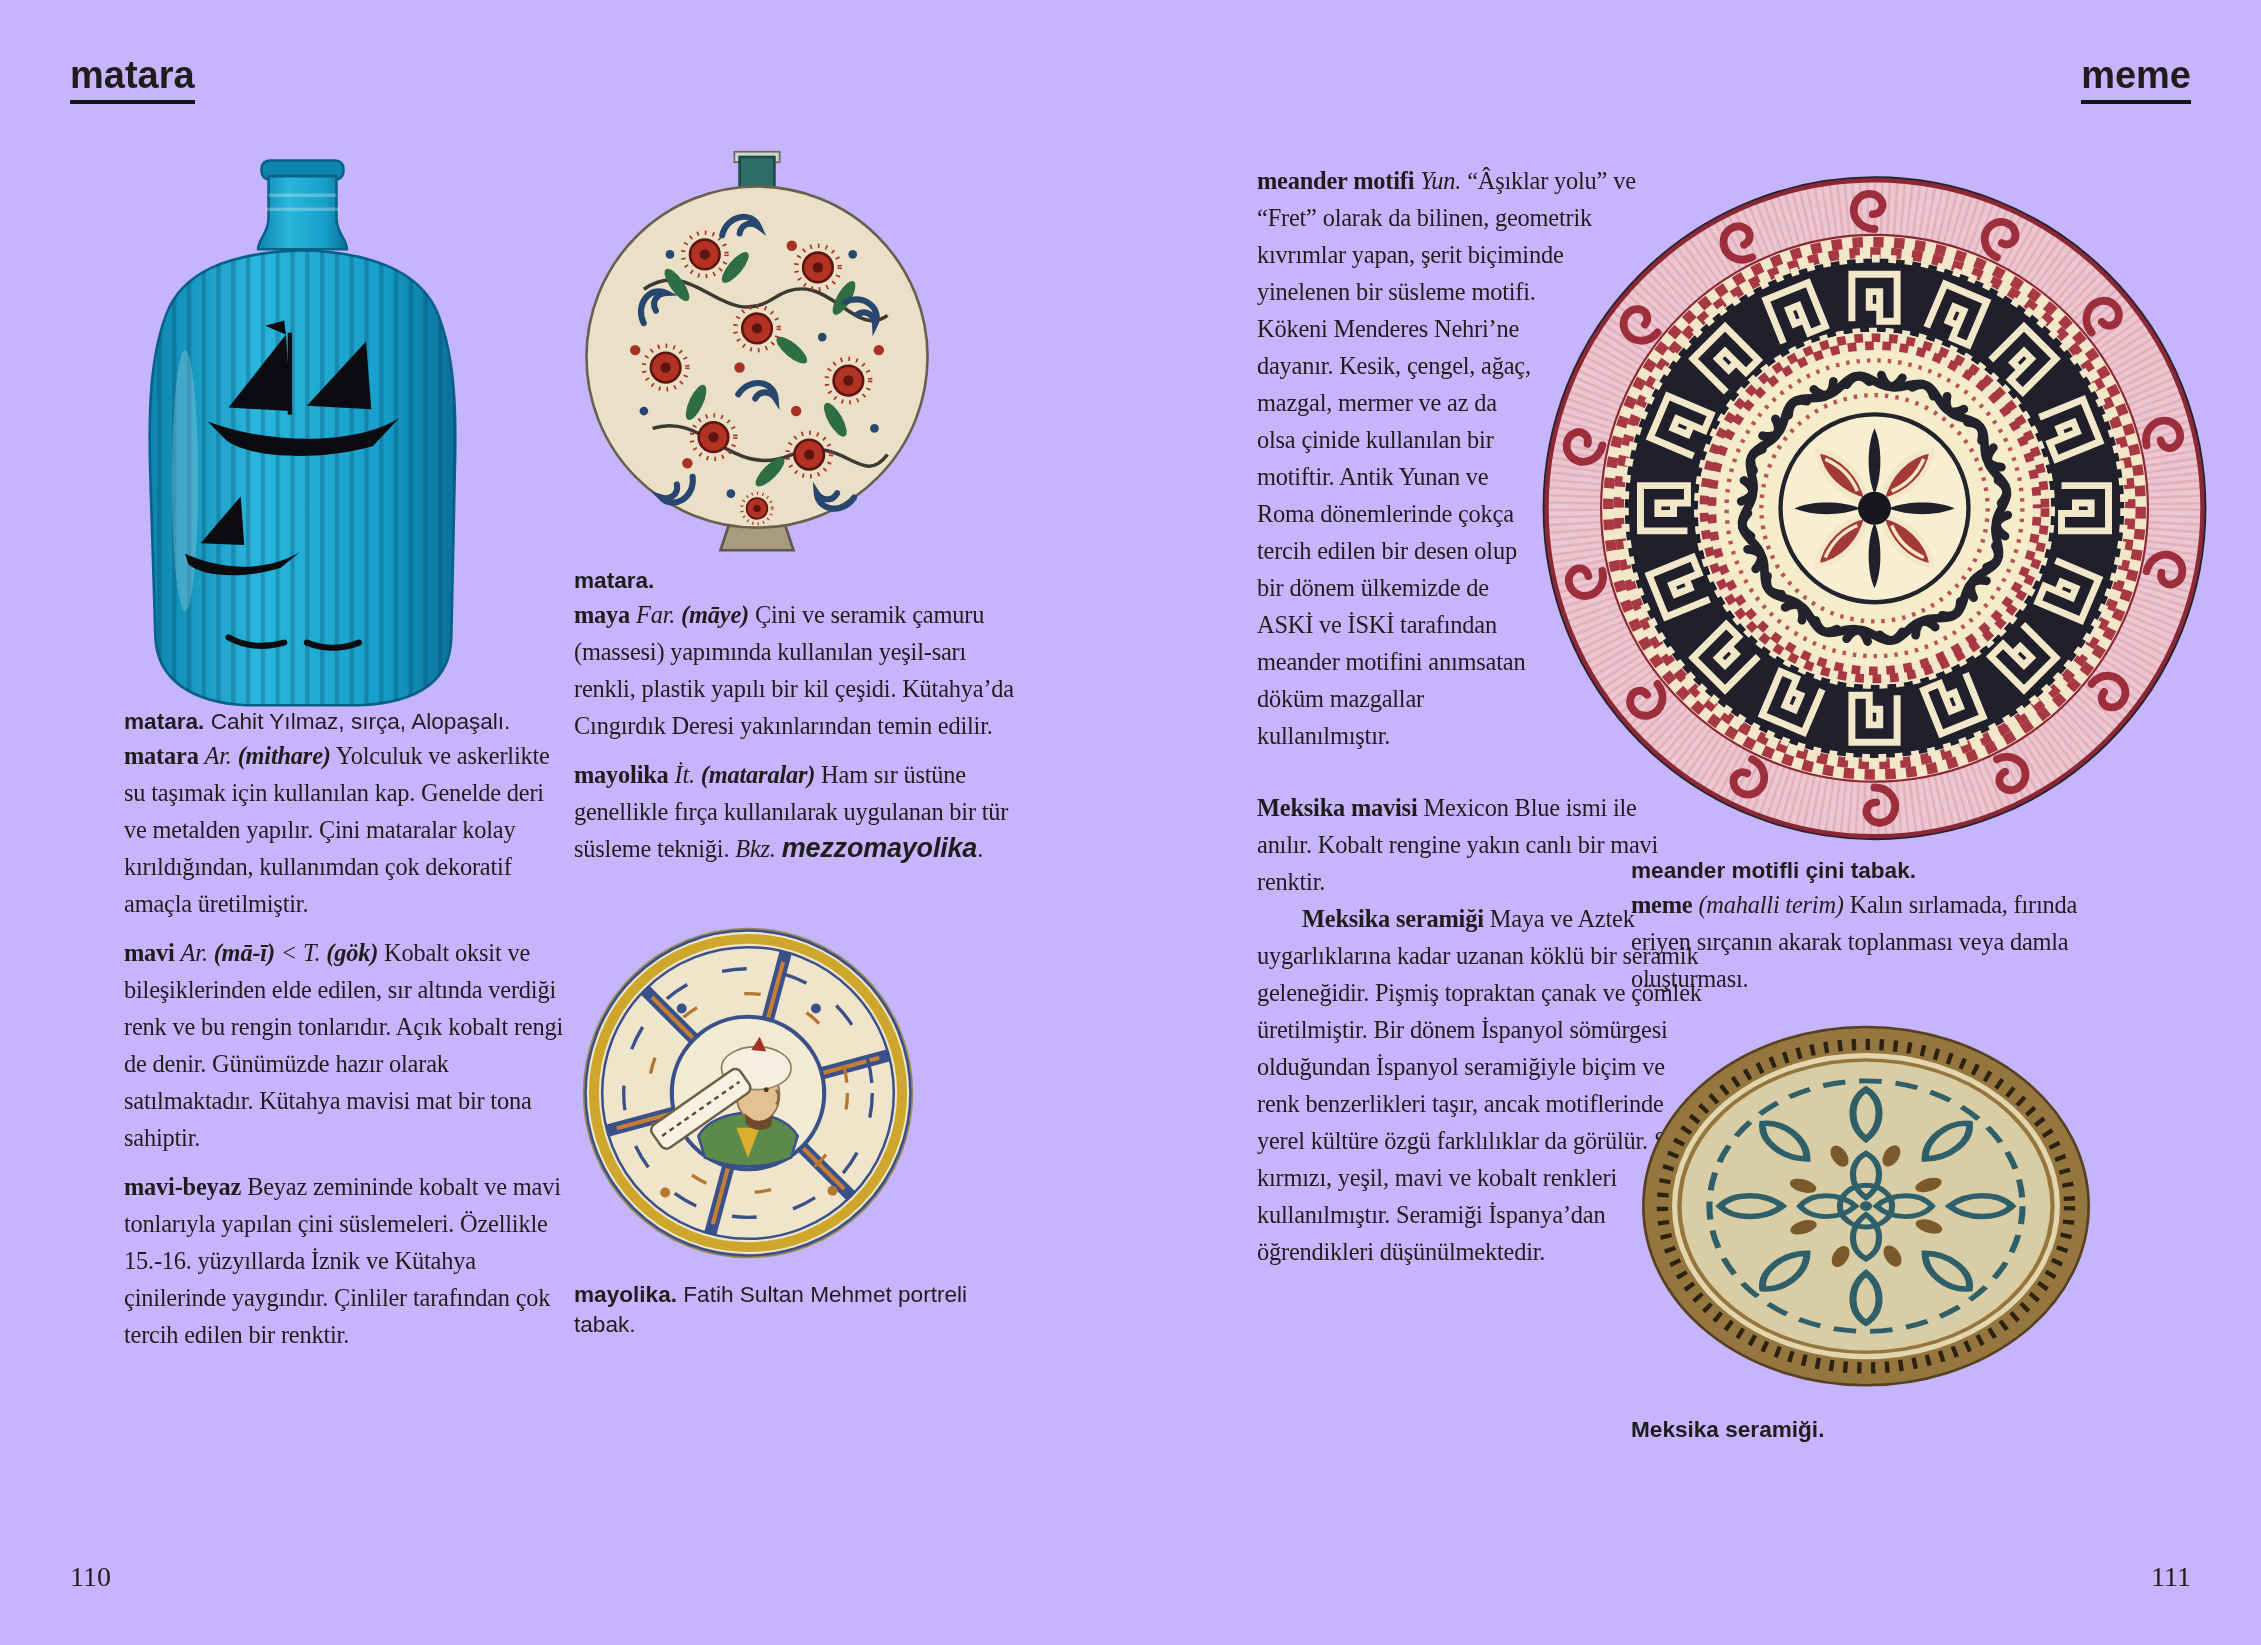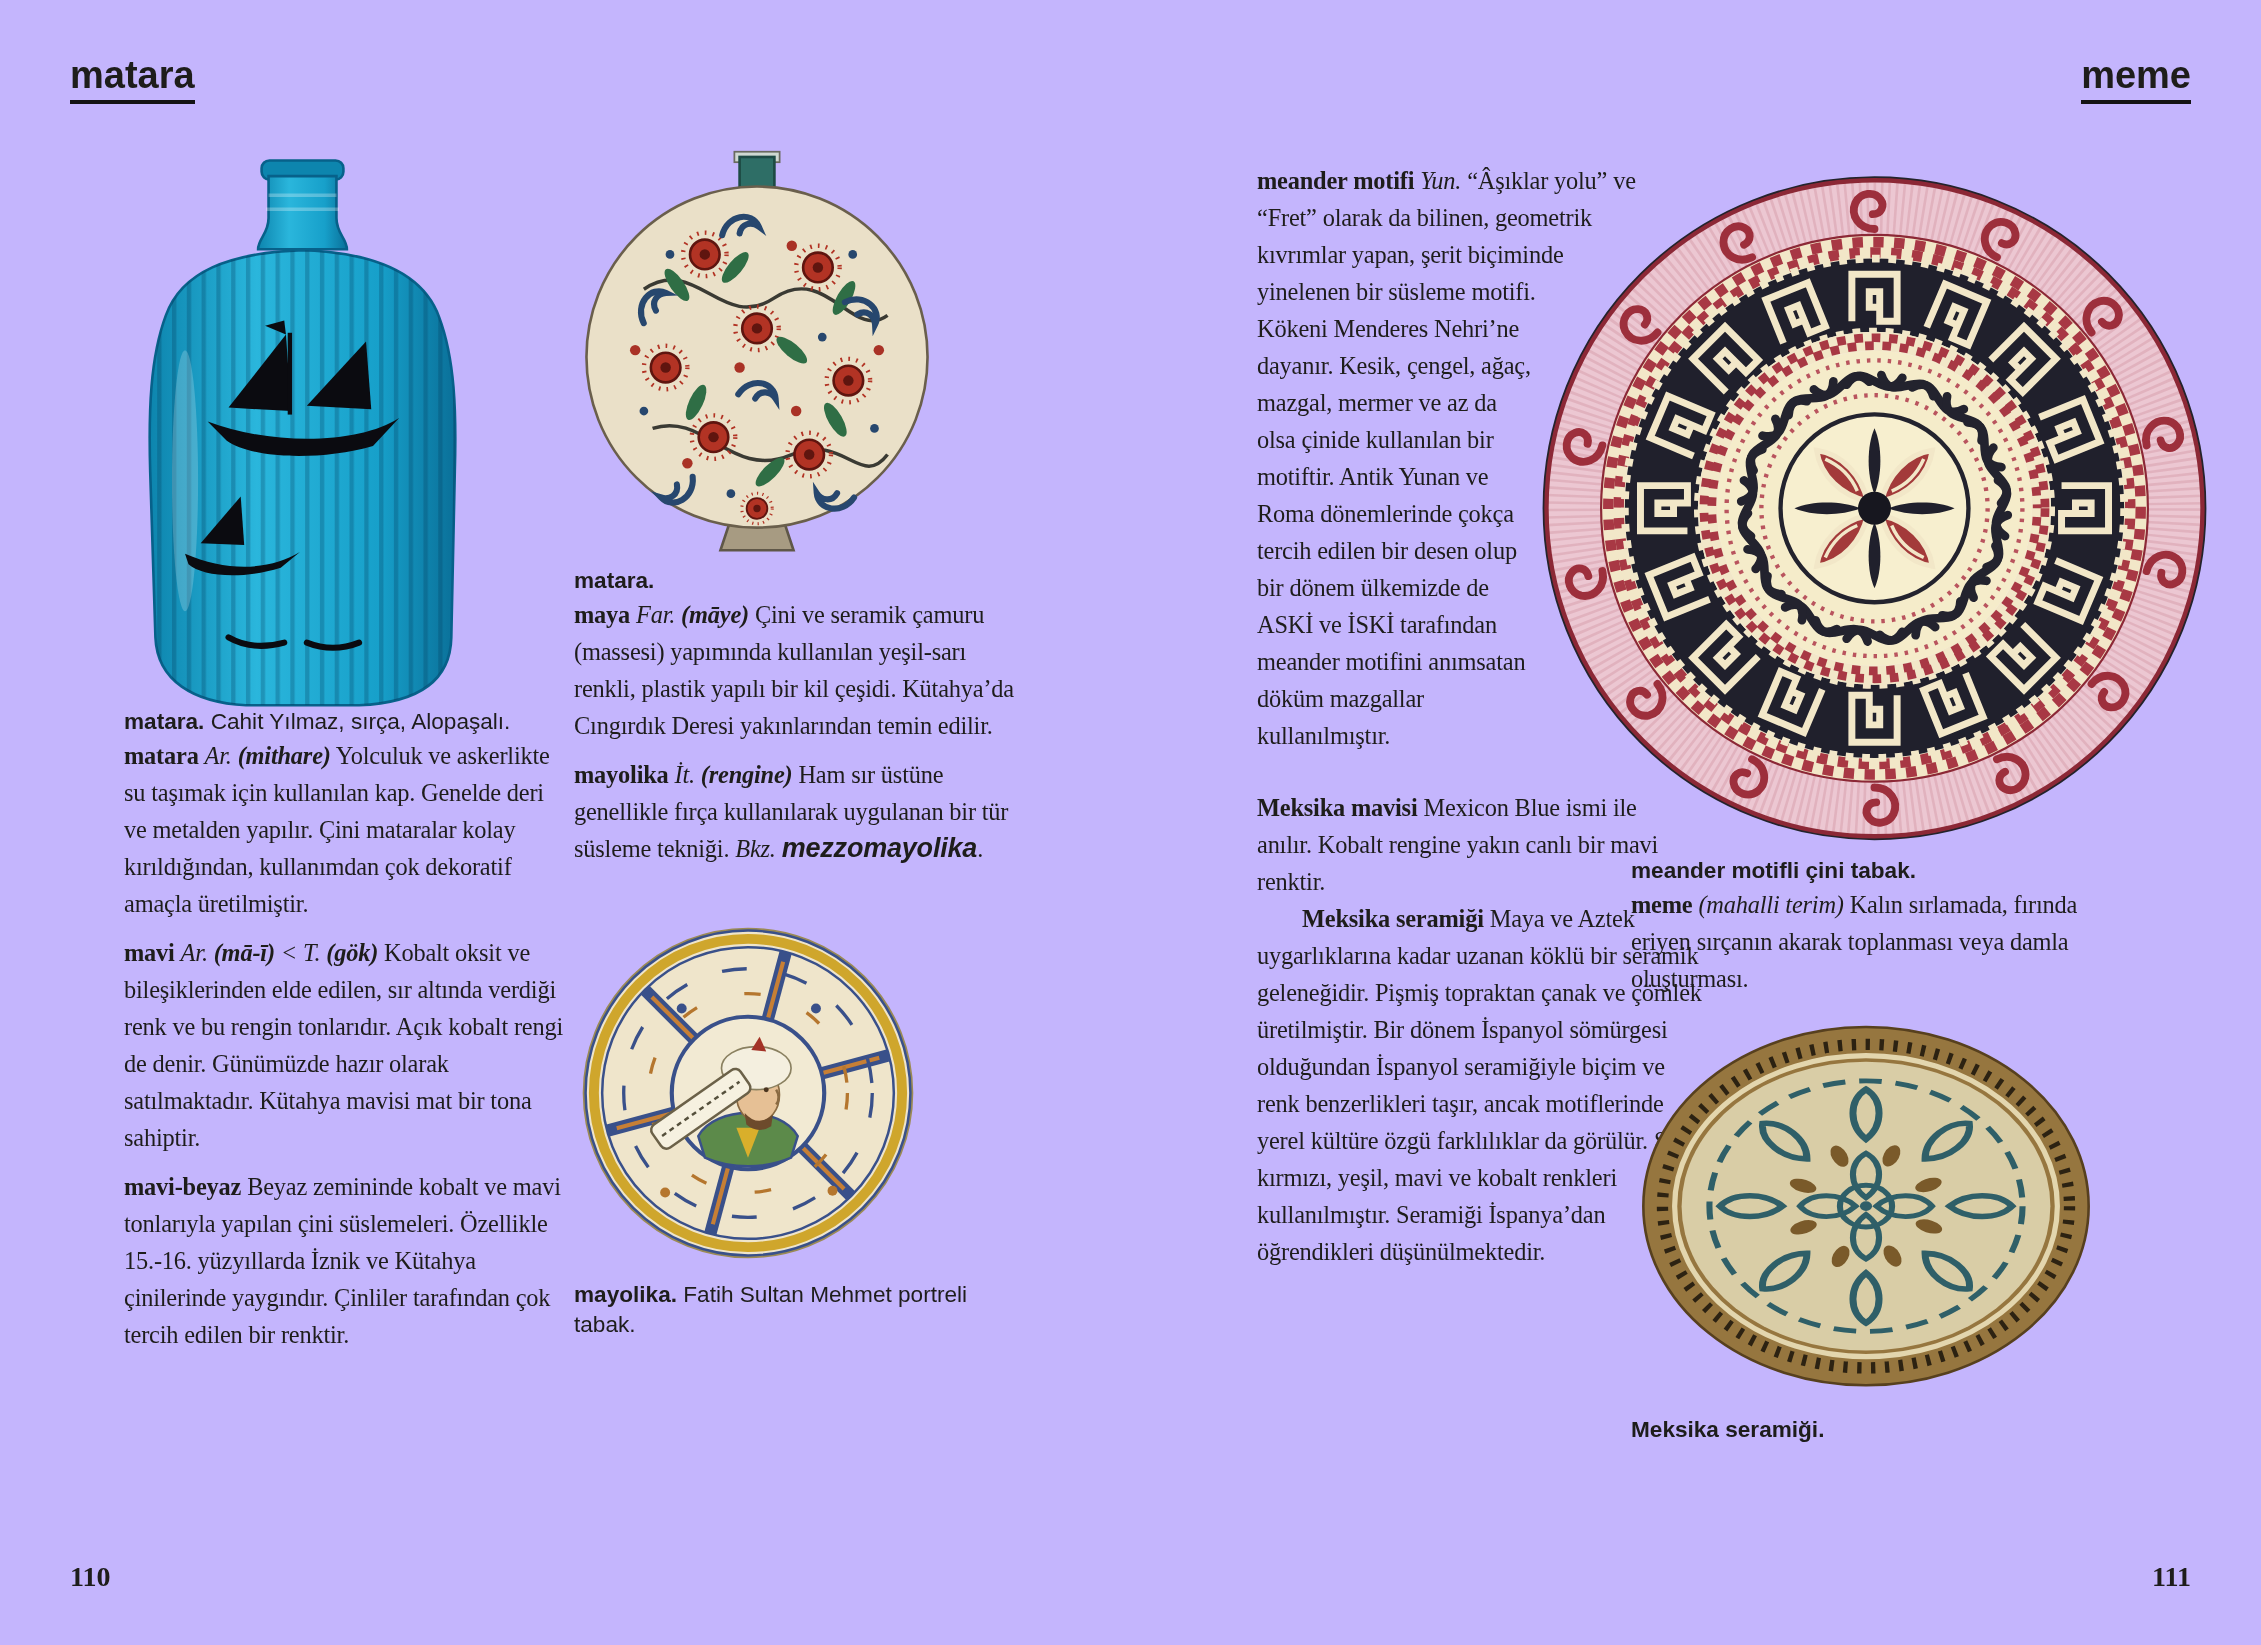--- a/index.html
+++ b/index.html
@@ -7,21 +7,21 @@
     position:relative; width:2261px; height:1645px; background:#c4b5fd;
     font-family:"Liberation Serif", serif; color:#1e1d1b; overflow:hidden;
   }
   .runhead {
     position:absolute; top:54px;
     font-family:"Liberation Sans", sans-serif; font-weight:700; font-size:38px;
     border-bottom:4.4px solid #141414; padding-bottom:2.6px; letter-spacing:0;
   }
   .runhead.left { left:70px; }
   .runhead.right { right:70px; }
-  .pagenum { position:absolute; top:1561px; font-size:28px;font-weight:bold; }
+  .pagenum { position:absolute; top:1561px; font-size:28px; }
   .pagenum.left { left:70px; }
   .pagenum.right { right:70px; }
 
   .col { position:absolute; }
   .col1 { left:124px; top:150px; width:446px; }
   .col2 { left:574px;  top:150px; width:440px; }
   .col3 { left:1257px; top:162px; width:957px; }
   .col4 { left:1631px; top:856px; width:505px; }
 
   p.entry { font-size:24.4px; line-height:37px; margin:0; letter-spacing:-0.2px; }
@@ -200,21 +200,21 @@
     <p class="entry entry-first">
       <span class="term">maya</span>
       <span class="etym">Far.</span>
       <span class="etym-b">(māye)</span>
       <span>Çini ve seramik çamuru (massesi) yapımında kullanılan yeşil-sarı renkli, plastik yapılı bir kil çeşidi. Kütahya’da Cıngırdık Deresi yakınlarından temin edilir.</span>
     </p>
 
     <p class="entry">
       <span class="term">mayolika</span>
       <span class="etym">İt.</span>
-      <span class="etym-b">(rengine)</span>
+      <span class="etym-b">(mataralar)</span>
       <span>Ham sır üstüne genellikle fırça kullanılarak uygulanan bir tür süsleme tekniği.</span>
       <span class="etym">Bkz.</span>
       <span class="see">mezzomayolika</span><span>.</span>
     </p>
 
     <div class="fig3">
       <svg width="348" height="348" viewBox="0 0 420 420">
         <defs>
           <g id="spoke">
             <path d="M210,34 L210,150" stroke="#39508a" stroke-width="15"></path>

